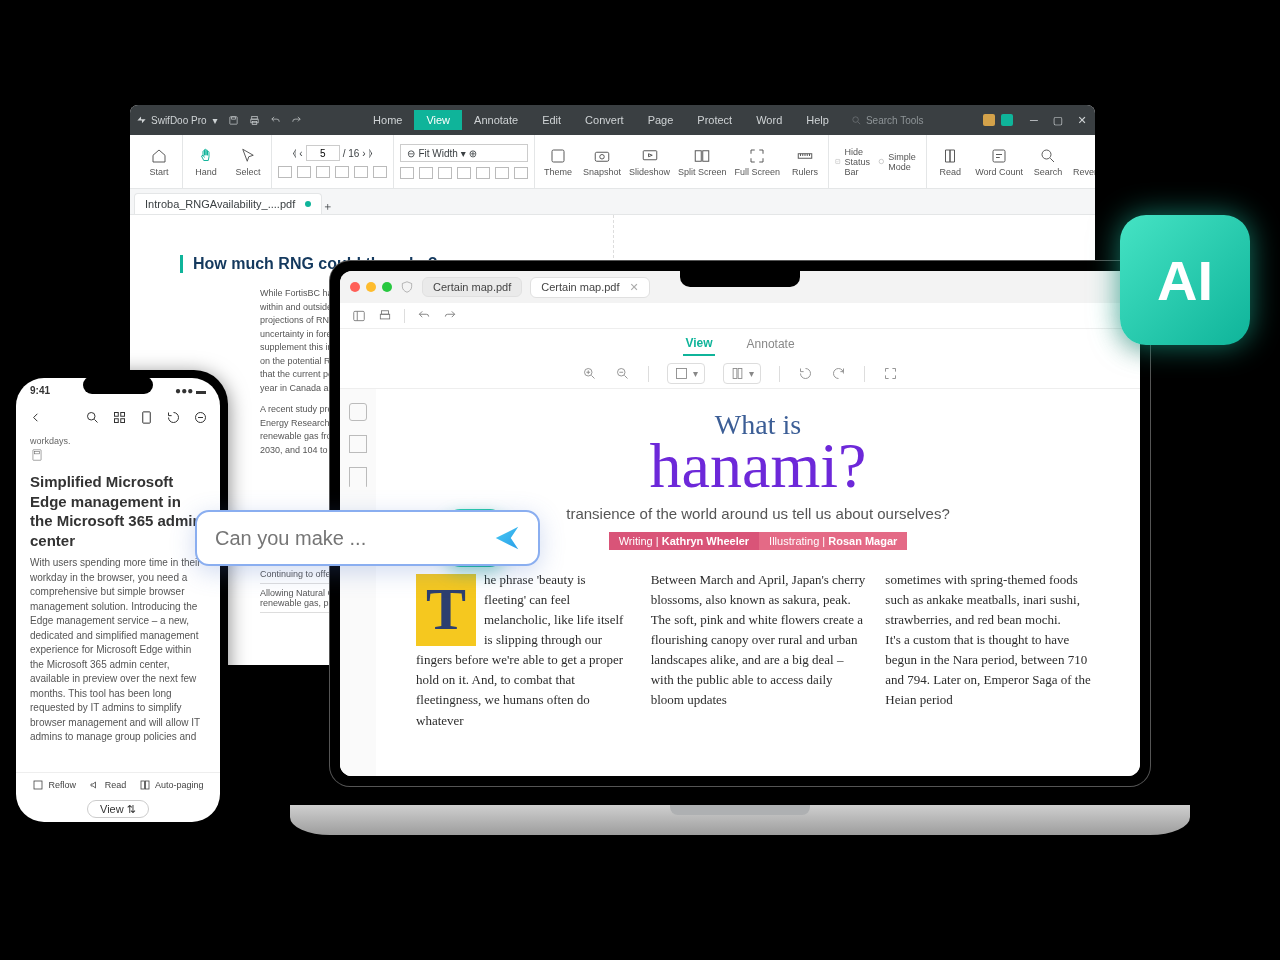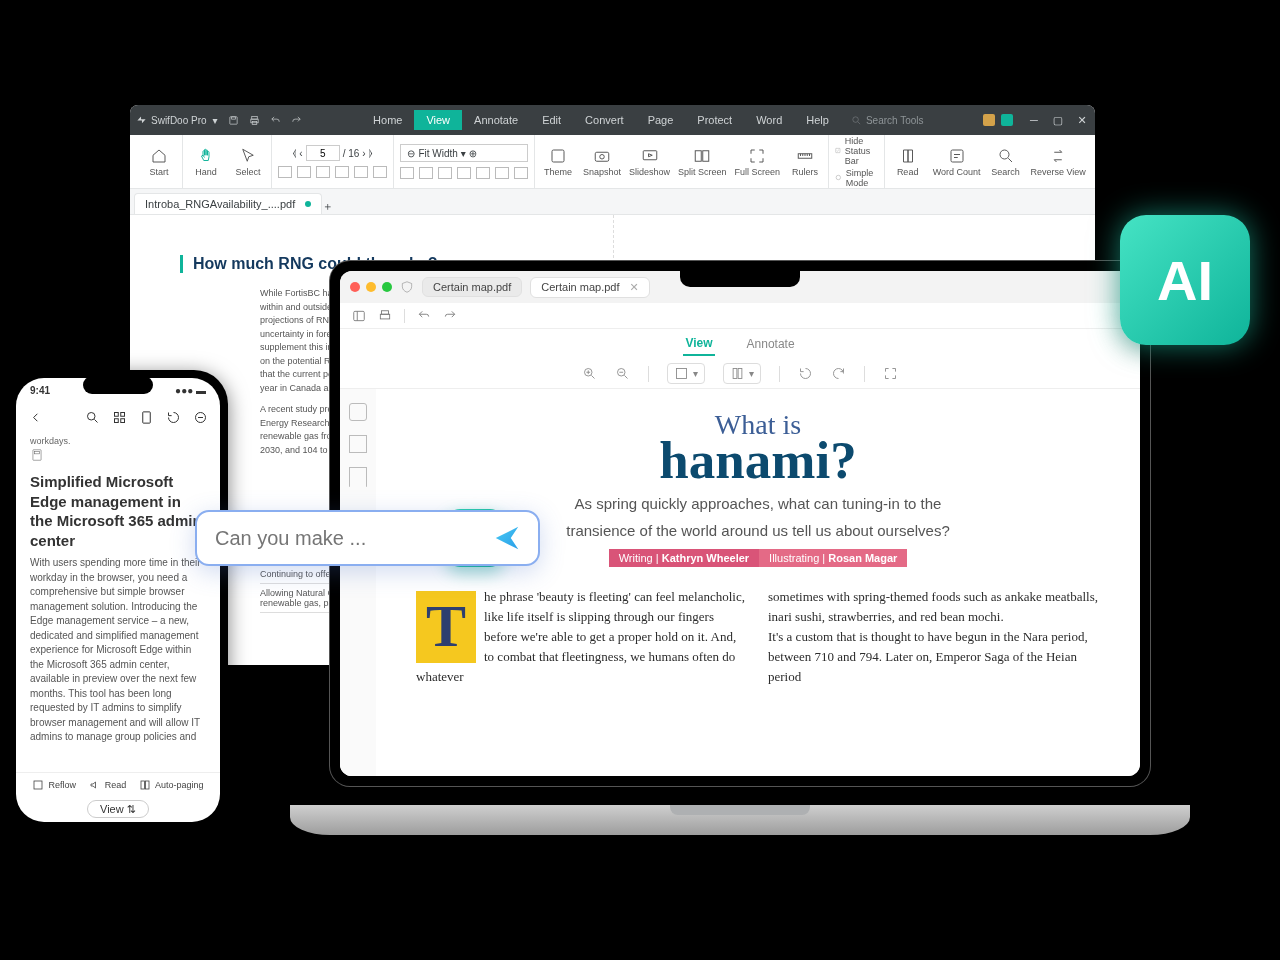--- a/index.html
+++ b/index.html
@@ -25,21 +25,21 @@
 .rgrp.sep{border-right:1px solid #e4e6e7}
 .rbtn{display:flex;flex-direction:column;align-items:center;justify-content:center;gap:2px;min-width:34px;cursor:pointer}
 .rbtn svg{width:18px;height:18px;stroke:#555;fill:none;stroke-width:1.3}
 .rbtn.teal svg{stroke:#0fb49a}
 .rlbl{font-size:9px;color:#555;white-space:nowrap}
 .pagebox{display:flex;align-items:center;gap:3px}
 .pagebox input{width:34px;height:16px;font-size:10px;text-align:center;border:1px solid #ccc}
 .fitw{border:1px solid #ccc;height:18px;font-size:10px;padding:0 6px;display:flex;align-items:center;gap:3px}
 .smallrow{display:flex;gap:5px;margin-top:2px}
 .smallrow span{width:14px;height:12px;border:1px solid #bbb;display:inline-block}
-.tinycol{display:flex;flex-direction:column;gap:2px;align-items:center;font-size:9px;color:#555}
+.tinycol{display:flex;flex-direction:row;gap:2px;align-items:center;font-size:9px;color:#555}
 .tinycol .opt{display:flex;align-items:center;gap:4px}
 .tinycol .opt svg{width:11px;height:11px;stroke:#555;fill:none}
 
 .tabbar{height:26px;background:#f5f6f7;display:flex;align-items:flex-end;font-size:11px;color:#3a3f42;padding-left:4px;border-bottom:1px solid #e4e6e7}
 .tab{background:#fff;border:1px solid #e4e6e7;border-bottom:none;padding:4px 10px;border-radius:4px 4px 0 0;display:flex;align-items:center;gap:10px}
 .tab .dot{width:6px;height:6px;background:#0fb49a;border-radius:50%}
 
 .page{position:relative;height:458px;background:#fff;overflow:hidden;padding:40px 50px;font-size:10px;color:#3a3a3a}
 .page h2{color:#14395e;font-size:16px;border-left:3px solid #0fb49a;padding-left:10px;margin:0 0 14px}
 .page .body{margin-left:80px;width:280px;line-height:1.5;font-size:9px;color:#555}
@@ -70,21 +70,21 @@
 .zoomrow svg{width:15px;height:15px;stroke:#888;fill:none;stroke-width:1.4}
 .zoomrow .zgrp{display:flex;align-items:center;gap:4px;padding:2px 6px;border:1px solid #ddd;border-radius:4px}
 .zoomrow .zsep{width:1px;height:16px;background:#ddd}
 
 .docarea{flex:1;display:flex;background:#fff}
 .leftside{width:36px;background:#fafafa;display:flex;flex-direction:column;align-items:center;gap:14px;padding-top:14px}
 .leftside span{width:18px;height:18px;border:1.3px solid #bbb;border-radius:3px}
 .magcontent{flex:1;padding:20px 40px 0;overflow:hidden;position:relative}
 .headline{text-align:center;font-family:Georgia,serif}
 .headline .small{color:#3c5e96;font-size:28px;font-weight:400}
-.headline .big{color:#0c4a6e;font-size:53px;font-weight:700;line-height:.9;margin-top:-4px}
+.headline .big{color:#6d28d9;font-size:64px;font-weight:400;line-height:.9;margin-top:-4px}
 .sublead{text-align:center;font-size:15px;color:#555;margin-top:10px;font-family:Arial}
 .bylinebox{display:flex;justify-content:center;gap:0;margin-top:10px;font-size:11px;color:#fff}
 .byline{background:#e46a86;padding:3px 10px}
 .byline.l{background:#d95478}
 .cols{display:flex;gap:20px;margin-top:20px;font-family:Georgia,serif;font-size:13px;color:#2c2c2c;line-height:1.55}
 .cols .col{flex:1}
 .dropcap{float:left;width:60px;height:72px;background:#f5c81f;margin:4px 8px 0 0;display:flex;align-items:center;justify-content:center;font-size:60px;font-weight:800;color:#2d3f6f;font-family:Georgia,serif}
 .hashfloat{position:absolute;left:70px;top:120px;width:58px;height:58px;background:linear-gradient(135deg,#2fd4b5,#12aa8d);border-radius:14px;display:flex;align-items:center;justify-content:center;color:#fff;font-size:36px;font-weight:700;box-shadow:0 6px 16px rgba(20,170,140,.4)}
 
 
@@ -439,28 +439,28 @@
           <span style="border-radius:0;border-bottom:none;height:20px;clip-path:polygon(0 0,100% 0,100% 100%,50% 75%,0 100%)"></span>
         </div>
         <div class="magcontent">
           <div class="hashfloat">
               <span>#</span>
             </div>
           <div class="headline">
             <div class="small">What is</div>
             <div class="big">hanami?</div>
           </div>
-          <div class="sublead">As spring quickly approaches, what can tuning-in to the</div>
           <div class="sublead">transience of the world around us tell us about ourselves?</div>
           <div class="bylinebox">
             <div class="byline l"><span>Writing |</span> <b>Kathryn Wheeler</b></div>
             <div class="byline"><span>Illustrating |</span> <b>Rosan Magar</b></div>
           </div>
           <div class="cols">
             <div class="col"><span class="dropcap">T</span><span>he phrase 'beauty is fleeting' can feel melancholic, like life itself is slipping through our fingers before we're able to get a proper hold on it. And, to combat that fleetingness, we humans often do whatever</span></div>
+            <div class="col">Between March and April, Japan's cherry blossoms, also known as sakura, peak. The soft, pink and white flowers create a flourishing canopy over rural and urban landscapes alike, and are a big deal – with the public able to access daily bloom updates</div>
             <div class="col" style="white-space:pre-line">sometimes with spring-themed foods such as ankake meatballs, inari sushi, strawberries, and red bean mochi.
    It's a custom that is thought to have begun in the Nara period, between 710 and 794. Later on, Emperor Saga of the Heian period</div>
           </div>
         </div>
       </div>
     </div>
   </div>
   <div class="lbase"></div>
 </div>
 

